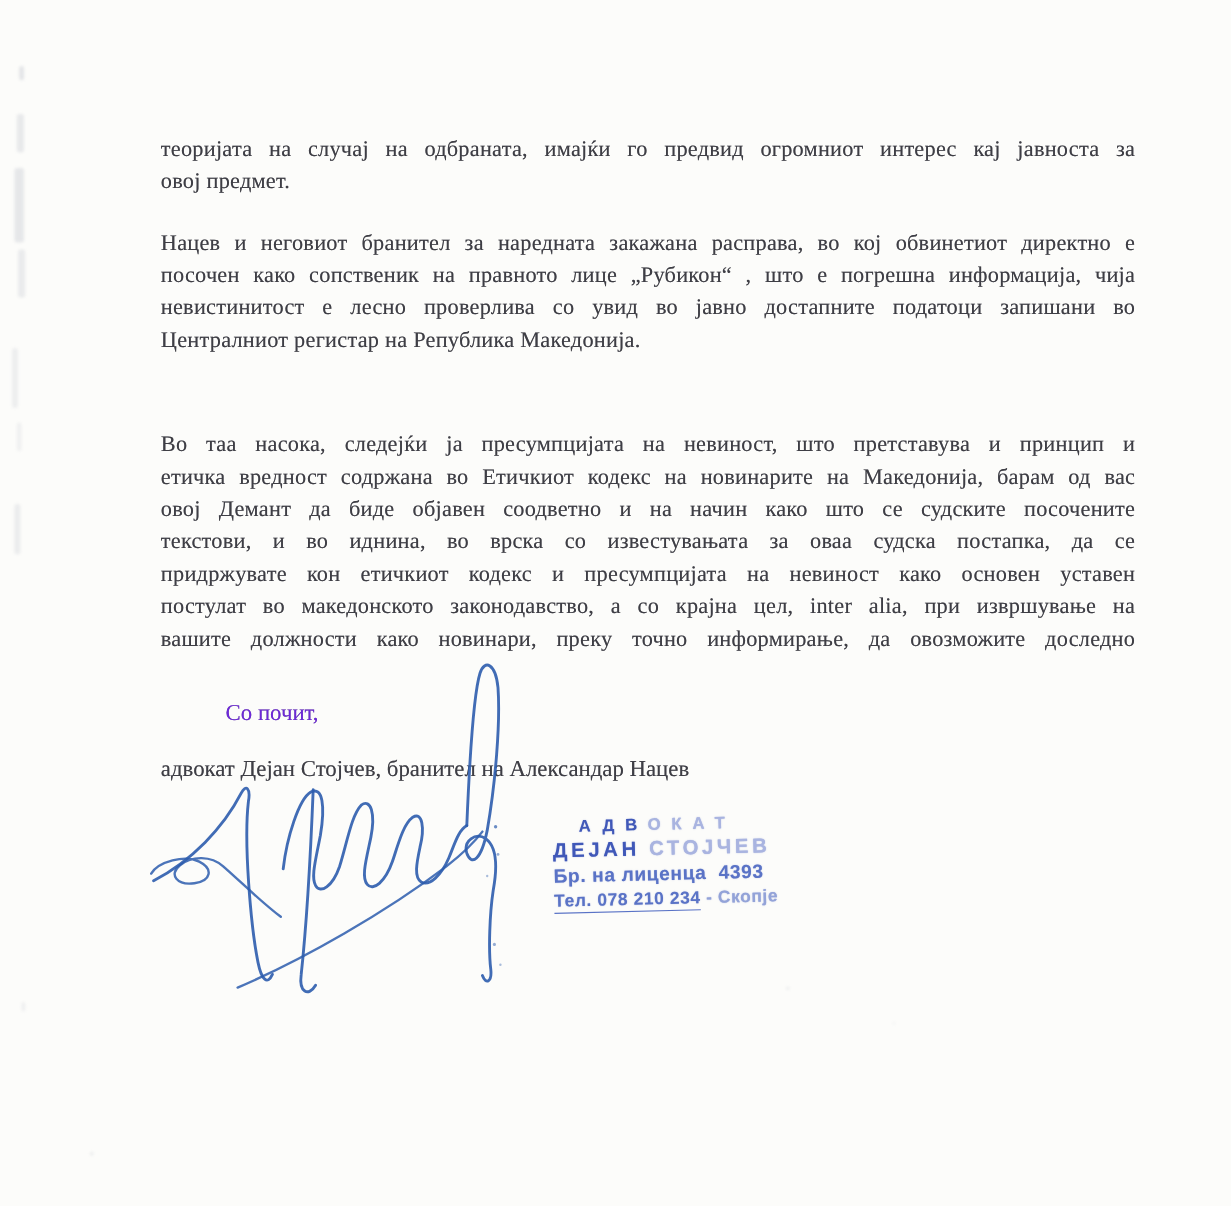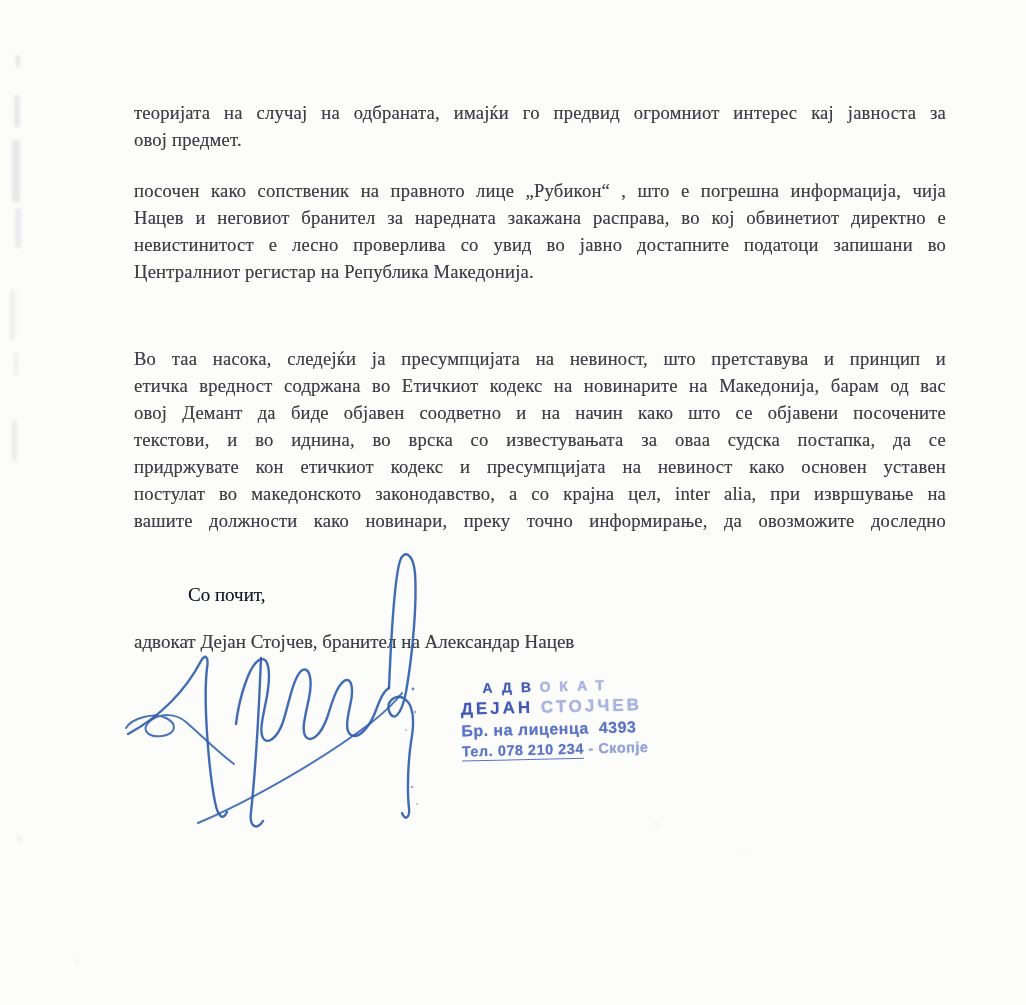--- a/index.html
+++ b/index.html
@@ -15,38 +15,39 @@
     background: #fcfcfa;
   }
   
   .para {
     position: absolute;
     left: 134px;
     width: 812px;
     color: #3e3e45;
     font-size: 18.6px;
     text-shadow: 0 0 0.4px rgba(62,62,70,0.55);
+    margin-top: 12px;
   }
   .line {
     height: 27px;
     line-height: 26px;
     overflow: hidden;
     text-align: justify;
     text-align-last: justify;
     text-justify: inter-word;
     letter-spacing: 0.2px;
     white-space: normal;
   }
   .line.last { text-align-last: left; font-family: Liberation Serif, serif; }
 
   .salutation {
     position: absolute;
     left: 188px; top: 584px;
     font-size: 19px;
-    color: #0f172a;
+    color: #6d28d9;
     text-shadow: 0 0 0.4px rgba(62,62,70,0.55);
   }
   .signer {
     position: absolute;
     left: 134px; top: 631px;
     font-size: 19px;
     color: #3e3e45;
     text-shadow: 0 0 0.4px rgba(62,62,70,0.55);
   }
 
@@ -118,30 +119,30 @@
     <i style="left:655px;top:822px; width:3px; height:3px;  opacity:.16;"></i>
     <i style="left:744px;top:852px; width:2px; height:2px;  opacity:.14;"></i>
   </div>
 
   <div class="para" style="top:100px">
       <div class="line">теоријата на случај на одбраната, имајќи го предвид огромниот интерес кај јавноста за</div>
       <div class="line last">овој предмет.</div>
     </div>
 
   <div class="para" style="top:178px">
+      <div class="line">Нацев и неговиот бранител за наредната закажана расправа, во кој обвинетиот директно е</div>
       <div class="line">посочен како сопственик на правното лице „Рубикон“ , што е погрешна информација, чија</div>
-      <div class="line">Нацев и неговиот бранител за наредната закажана расправа, во кој обвинетиот директно е</div>
       <div class="line">невистинитост е лесно проверлива со увид во јавно достапните податоци запишани во</div>
       <div class="line last">Централниот регистар на Република Македонија.</div>
     </div>
 
   <div class="para" style="top:346px">
       <div class="line">Во таа насока, следејќи ја пресумпцијата на невиност, што претставува и принцип и</div>
       <div class="line">етичка вредност содржана во Етичкиот кодекс на новинарите на Македонија, барам од вас</div>
-      <div class="line">овој Демант да биде објавен соодветно и на начин како што се објавени посочените</div>
+      <div class="line">овој Демант да биде објавен соодветно и на начин како што се судските посочените</div>
       <div class="line">текстови, и во иднина, во врска со известувањата за оваа судска постапка, да се</div>
       <div class="line">придржувате кон етичкиот кодекс и пресумпцијата на невиност како основен уставен</div>
       <div class="line">постулат во македонското законодавство, а со крајна цел, inter alia, при извршување на</div>
       <div class="line">вашите должности како новинари, преку точно информирање, да овозможите доследно</div>
     </div>
 
   <div class="salutation">Со почит,</div>
 
   <div class="signer">адвокат Дејан Стојчев, бранител на Александар Нацев</div>
 

